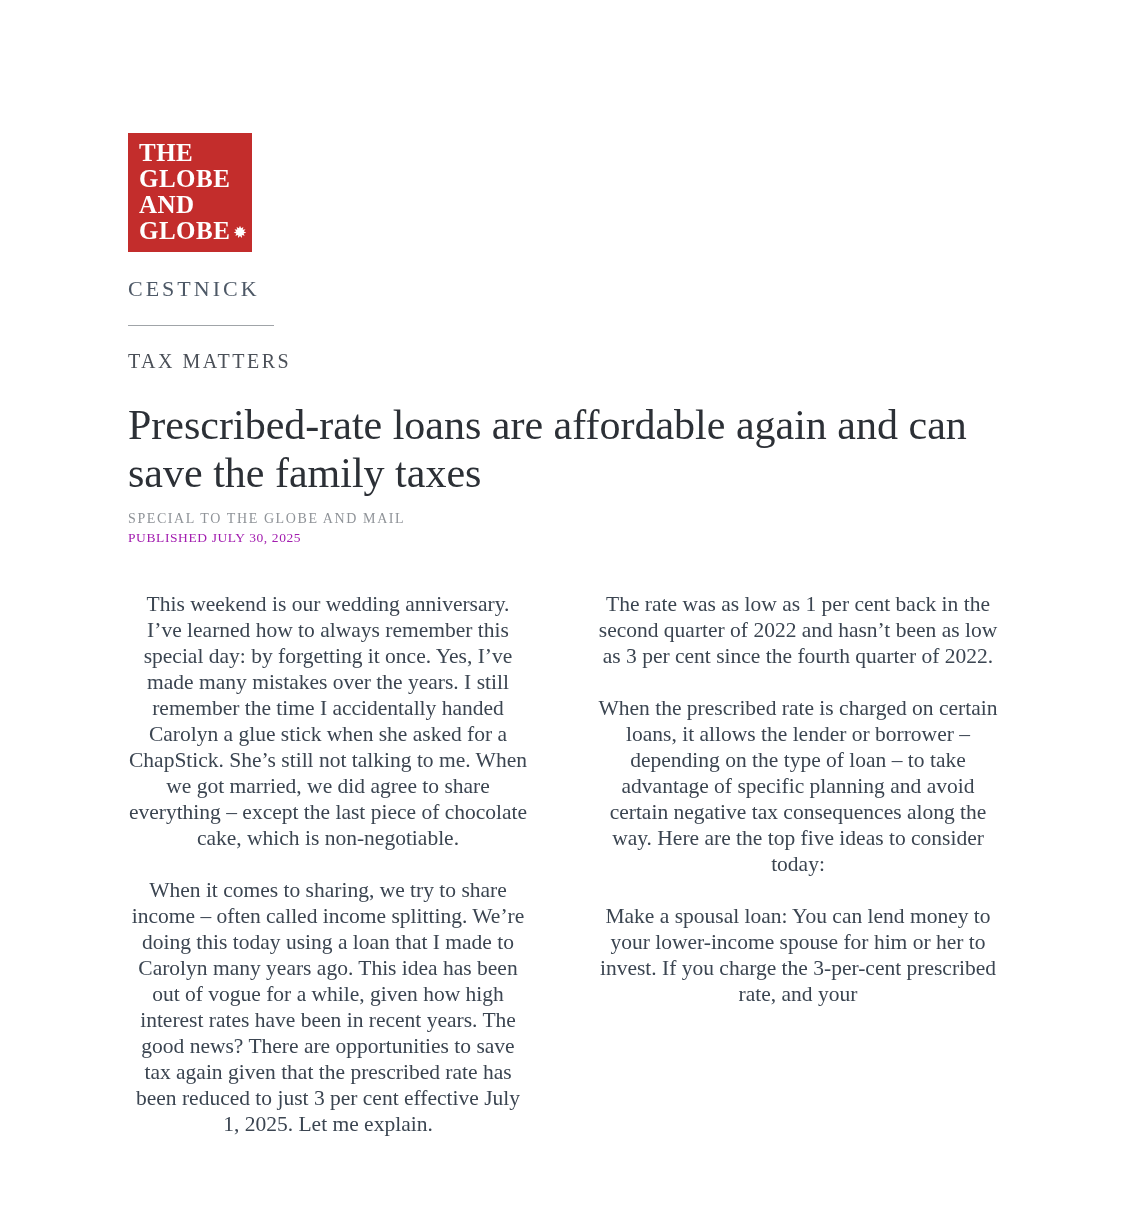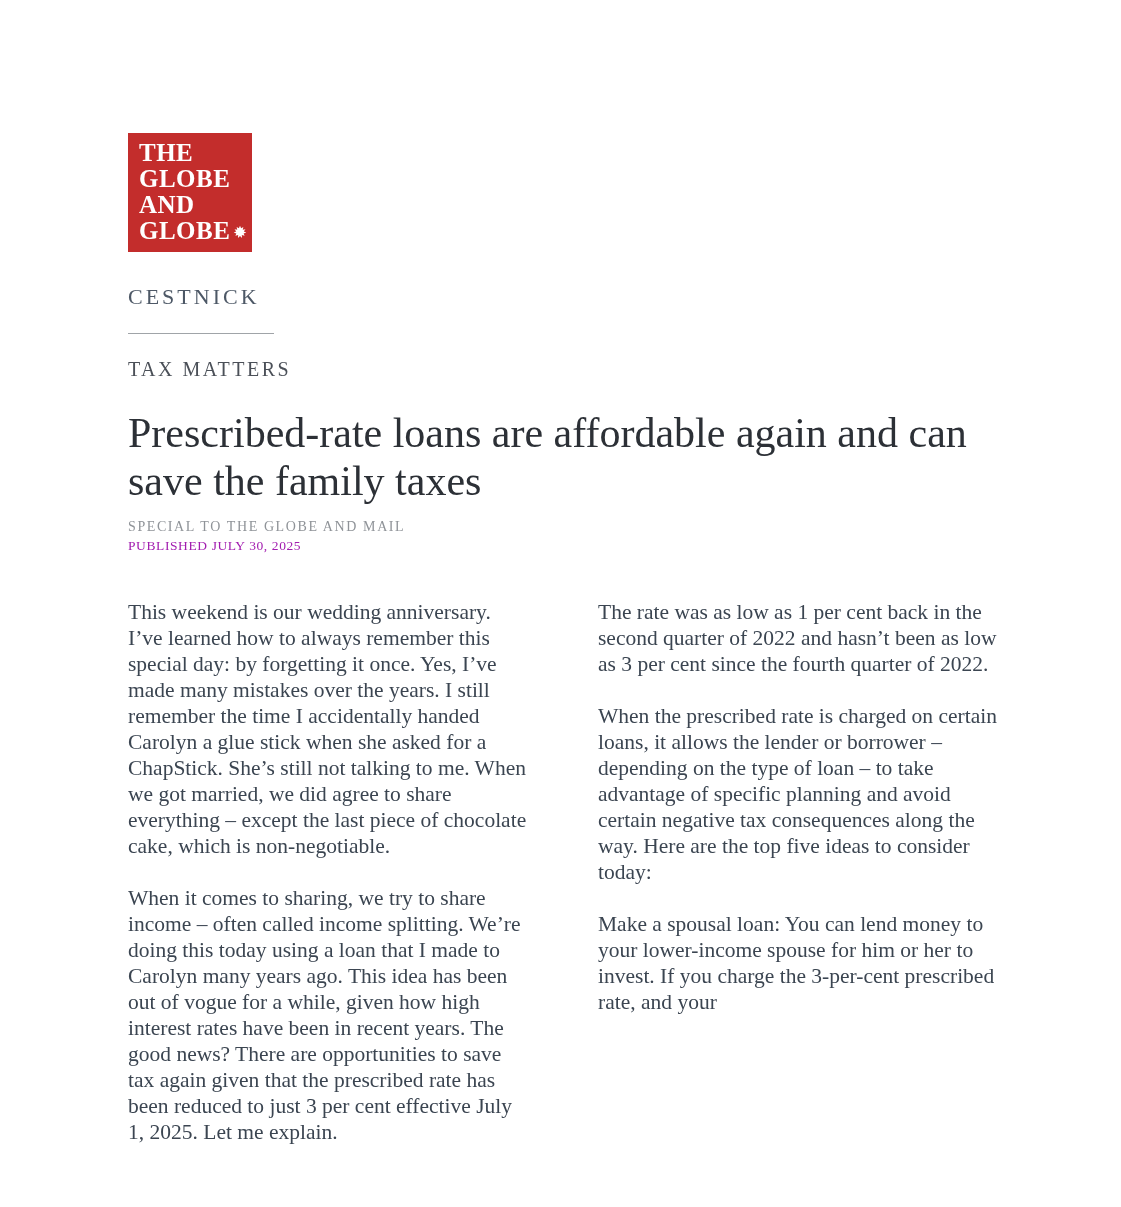--- a/index.html
+++ b/index.html
@@ -22,21 +22,21 @@
     color: #ffffff;
     padding: 7px 0 0 11px;
     font-weight: bold;
     font-size: 25px;
     line-height: 26px;
     letter-spacing: 0.5px;
   }
   .logo-line { white-space: nowrap; }
   .leaf-icon { display: inline-block; width: 14px; height: 14px; margin-left: 3px; }
   .author {
-    margin-top: 32px;
+    margin-top: 24px;
     font-size: 22px;
     letter-spacing: 3px;
     color: #4d5866;
   }
   .rule {
     margin-top: 23px;
     width: 146px; height: 0;
     border-top: 1px solid #a0a4a8;
   }
   .kicker {
@@ -70,20 +70,21 @@
     margin-top: 45px;
     display: flex;
     gap: 70px;
   }
   .col { width: 400px; }
   .col p {
     font-size: 21.5px;
     line-height: 26px;
     color: #3b4551;
     margin-bottom: 26px;
+    text-align: center;
   }
   .col h2 {
     margin-top: 4px;
     margin-bottom: 26px;
     font-size: 23px;
     line-height: 27px;
     font-weight: bold;
     color: #343c44;
   }
 </style>

